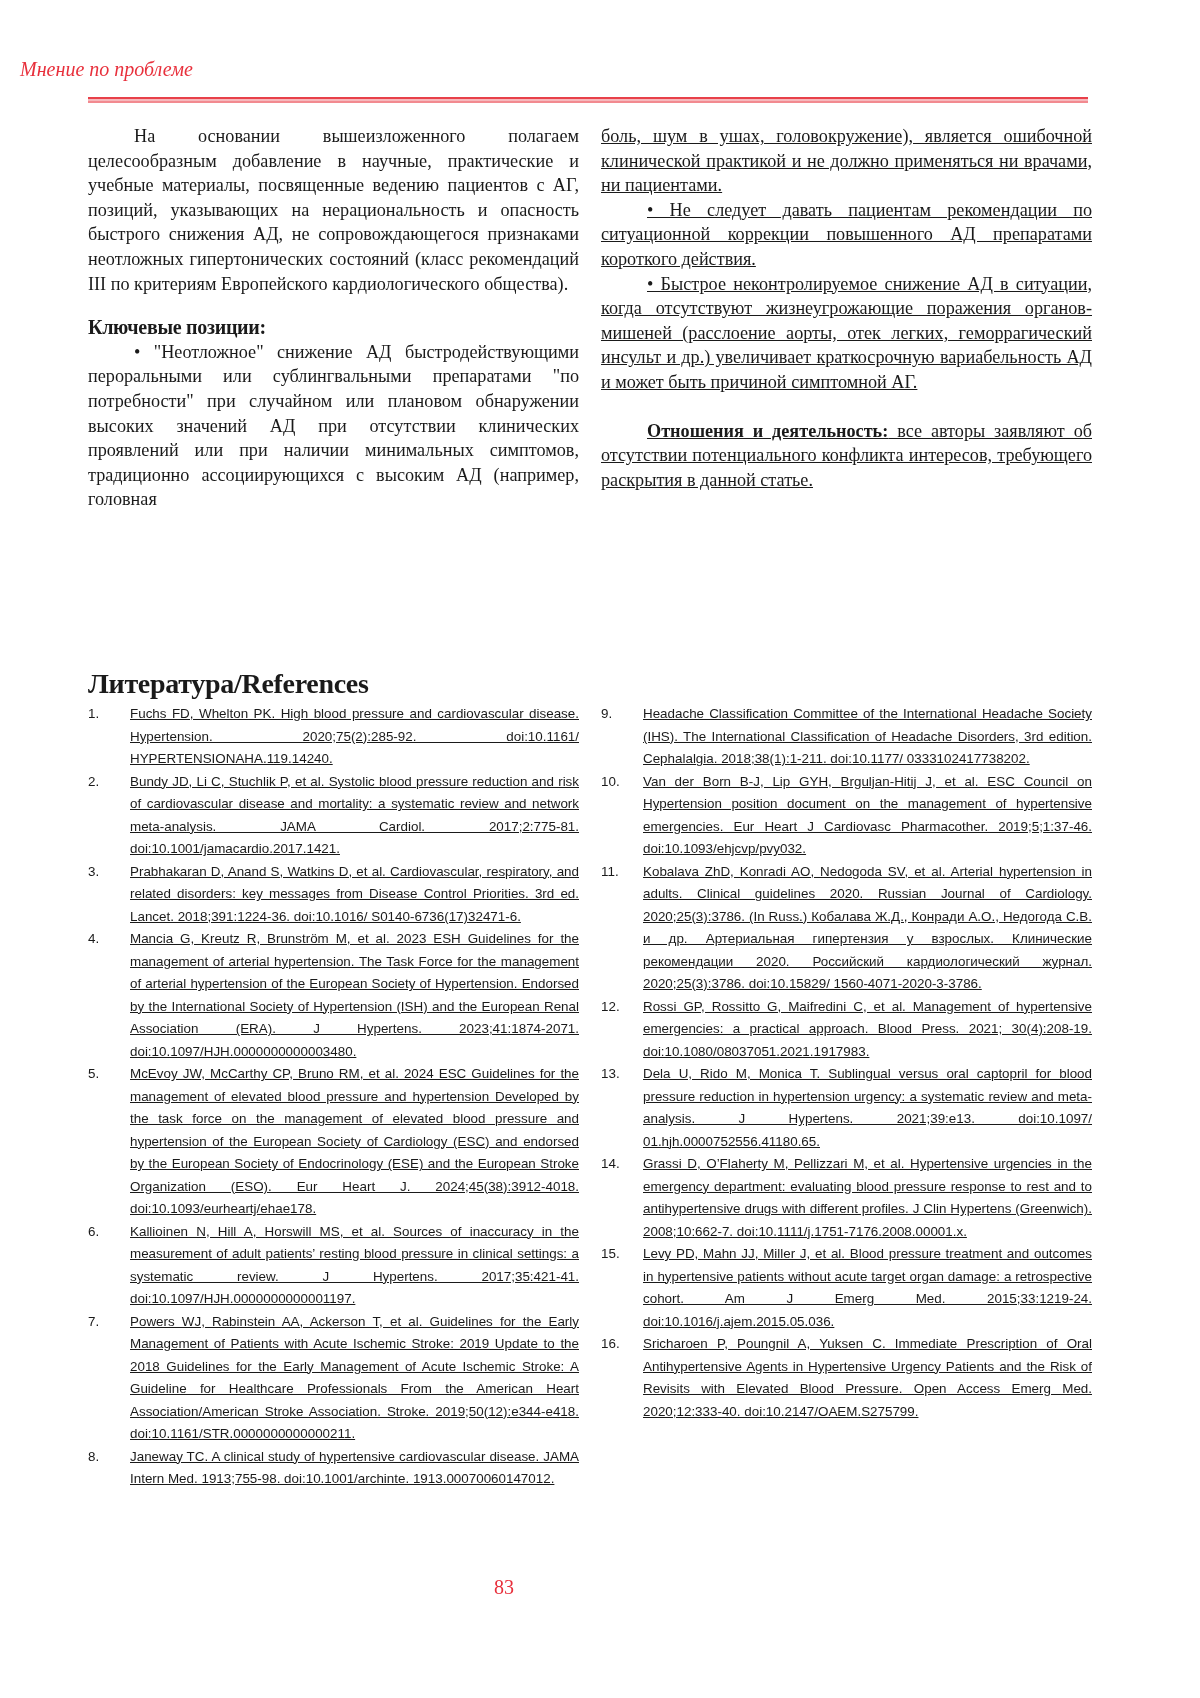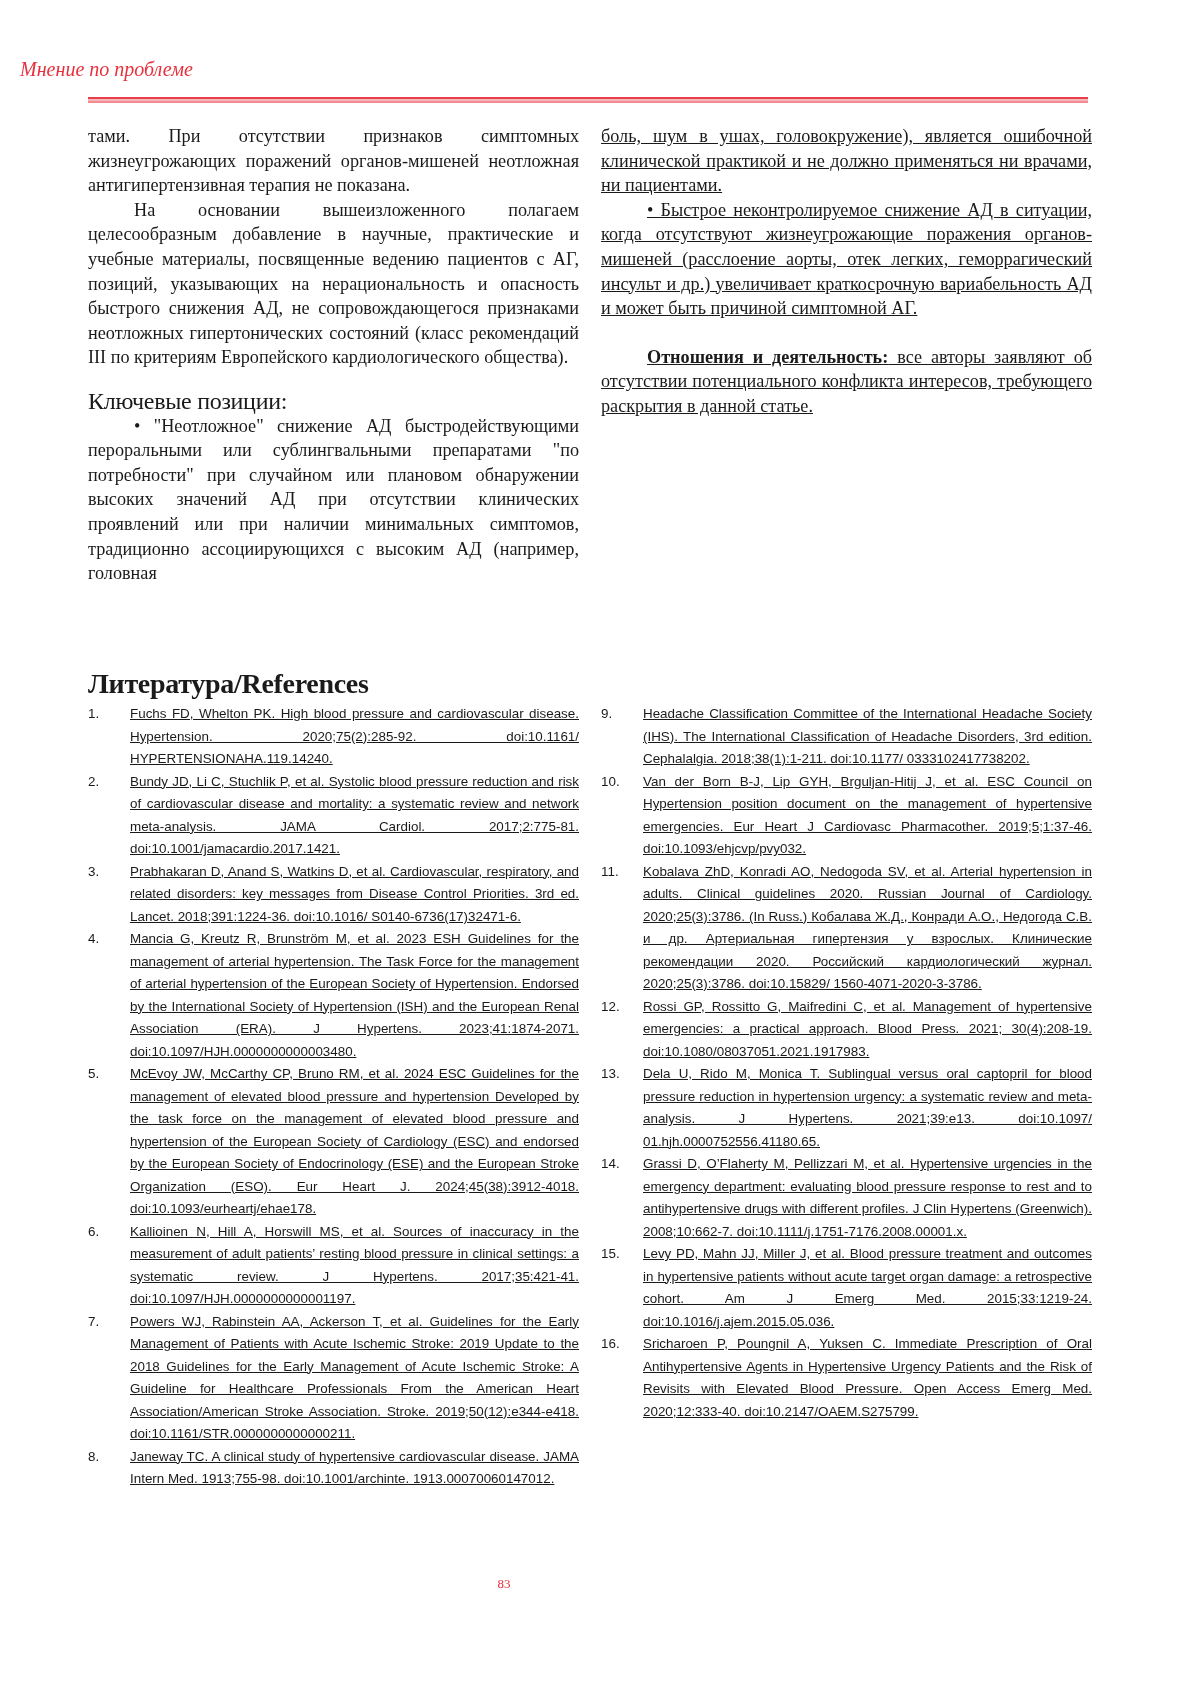--- a/index.html
+++ b/index.html
@@ -11,53 +11,53 @@
   .header-rule {
     position: absolute; top: 97px; left: 88px; width: 1000px; height: 2px;
     border-top: 2px solid #e8404a; border-bottom: 2px solid #f28a90; background: #f6b8bc;
   }
   .col { position: absolute; width: 491px; font-family: "Liberation Serif", serif; font-size: 18.2px; line-height: 24.6px; text-align: justify; }
   .col-left { left: 88px; top: 124px; }
   .col-right { left: 601px; top: 124px; text-decoration: underline; }
   .col p { margin: 0; }
   .indent { text-indent: 46px; }
   .bullet { text-indent: 46px; }
-  .h-key { font-weight: normal; font-size: 24px; margin-top: 19px !important; letter-spacing: -0.3px; }
+  .h-key { font-weight: bold; font-size: 20px; margin-top: 19px !important; letter-spacing: -0.3px; }
   .spacer { height: 24px; }
   .bold { font-weight: bold; }
   .refs-title {
     position: absolute; left: 88px; top: 668px;
     font-family: "Liberation Serif", serif; font-weight: bold; font-size: 28px; letter-spacing: -0.3px;
   }
   .refs { position: absolute; width: 491px; font-family: "Liberation Sans", sans-serif; font-size: 13.4px; line-height: 22.5px; }
   .refs-left { left: 88px; top: 703px; }
   .refs-right { left: 601px; top: 703px; }
   .ref { display: flex; }
   .ref-num { width: 42px; flex: 0 0 42px; }
   .ref-text { flex: 1; text-align: justify; text-decoration: underline; }
   .page-num {
     position: absolute; top: 1576px; left: 0; width: 1008px; text-align: center;
-    font-family: "Liberation Serif", serif; font-size: 13px; color: #e8303c;
+    font-family: "Liberation Serif", serif; font-size: 20px; color: #e8303c;
   }
 </style>
 </head>
 <body>
 
 <div class="header-title">Мнение по проблеме</div>
 <div class="header-rule"></div>
 
 <div class="col col-left">
-  <p>тами. При отсутствии признаков симптомных жизнеугрожающих поражений органов-мишеней неотложная антигипертензивная терапия не показана.</p>
   <p class="indent">На основании вышеизложенного полагаем целесообразным добавление в научные, практические и учебные материалы, посвященные ведению пациентов с АГ, позиций, указывающих на нерациональность и опасность быстрого снижения АД, не сопровождающегося признаками неотложных гипертонических состояний (класс рекомендаций III по критериям Европейского кардиологического общества).</p>
   <p class="h-key">Ключевые позиции:</p>
   <p class="bullet">• "Неотложное" снижение АД быстродействующими пероральными или сублингвальными препаратами "по потребности" при случайном или плановом обнаружении высоких значений АД при отсутствии клинических проявлений или при наличии минимальных симптомов, традиционно ассоциирующихся с высоким АД (например, головная</p>
 </div>
 
 <div class="col col-right">
   <p>боль, шум в ушах, головокружение), является ошибочной клинической практикой и не должно применяться ни врачами, ни пациентами.</p>
+  <p class="bullet">• Не следует давать пациентам рекомендации по ситуационной коррекции повышенного АД препаратами короткого действия.</p>
   <p class="bullet">• Быстрое неконтролируемое снижение АД в ситуации, когда отсутствуют жизнеугрожающие поражения органов-мишеней (расслоение аорты, отек легких, геморрагический инсульт и др.) увеличивает краткосрочную вариабельность АД и может быть причиной симптомной АГ.</p>
   <div class="spacer"></div>
   <p class="indent"><span class="bold">Отношения и деятельность:</span><span> все авторы заявляют об отсутствии потенциального конфликта интересов, требующего раскрытия в данной статье.</span></p>
 </div>
 
 <div class="refs-title">Литература/References</div>
 
 <div class="refs refs-left">
   <div class="ref">
       <span class="ref-num">1.</span>

